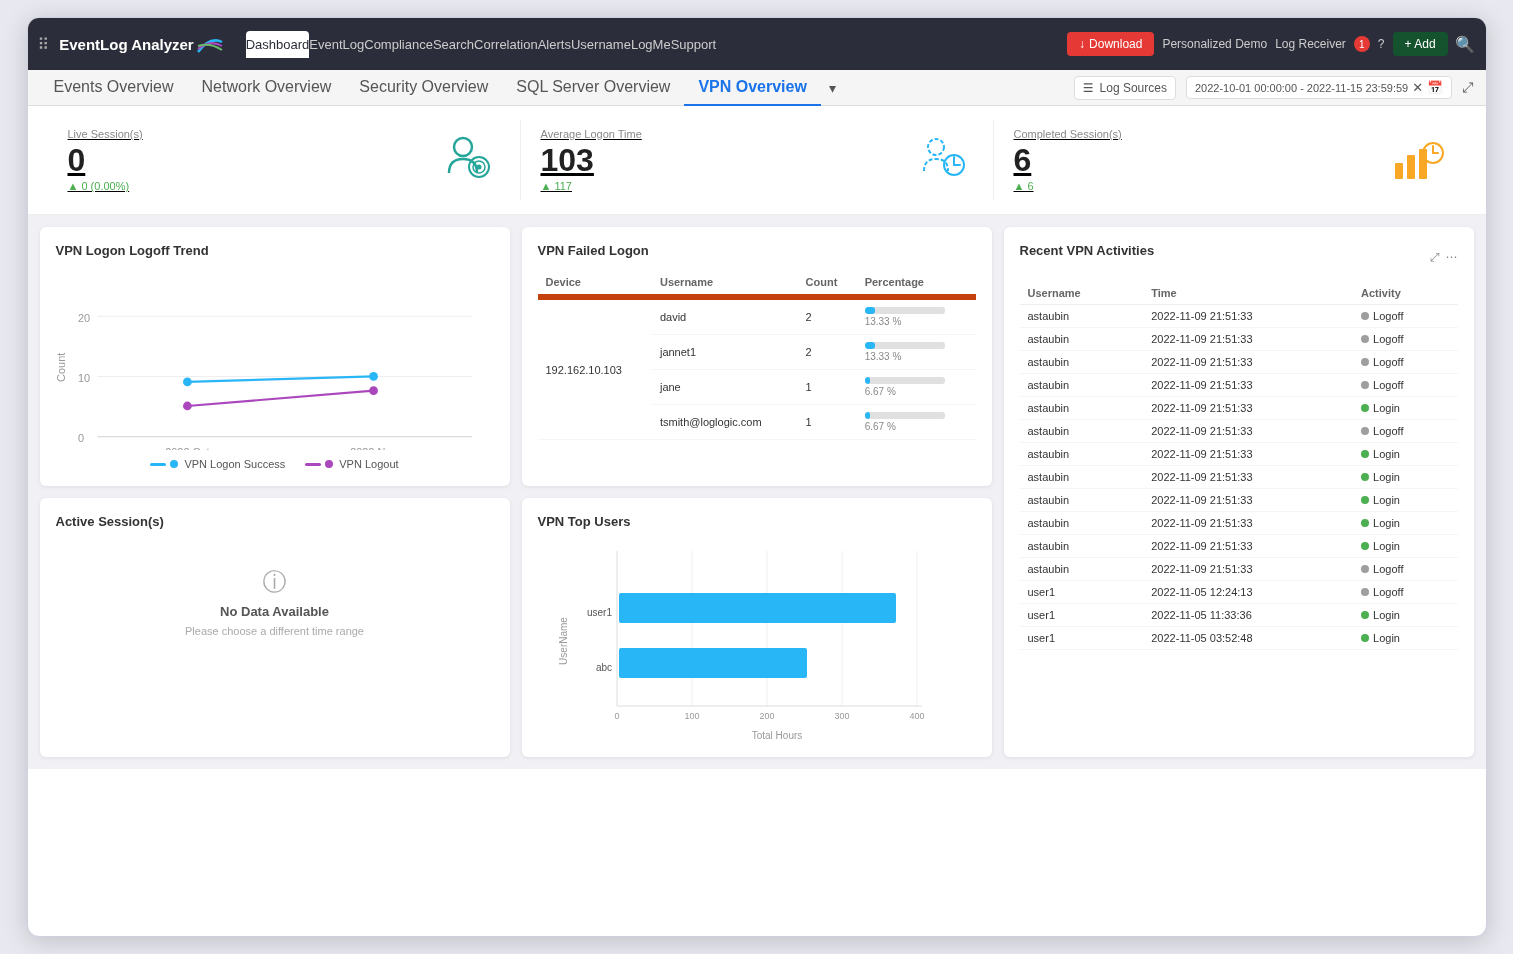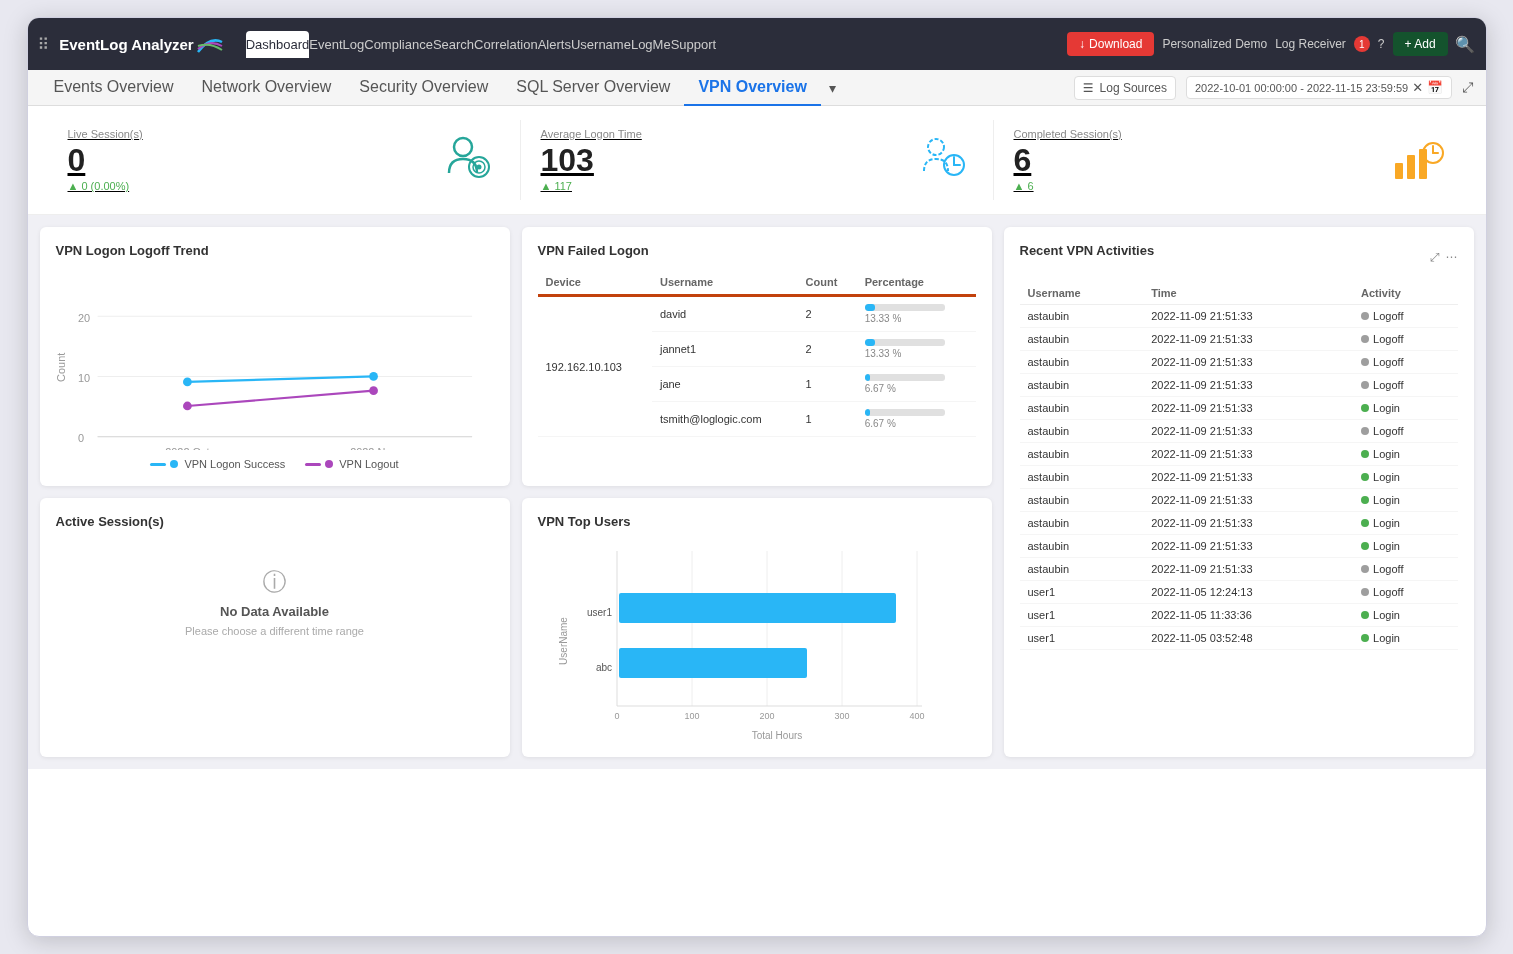--- a/index.html
+++ b/index.html
@@ -309,21 +309,21 @@
     .failed-table {
       width: 100%;
       border-collapse: collapse;
       font-size: 11px;
     }
     .failed-table th {
       text-align: left;
       padding: 6px 8px;
       color: #666;
       font-weight: 600;
-      border-bottom: 3px solid #c2410c;
+      border-bottom: 6px solid #c2410c;
     }
     .failed-table td {
       padding: 7px 8px;
       border-bottom: 1px solid #f5f5f5;
       color: #333;
       vertical-align: middle;
     }
     .progress-bar-wrap {
       display: flex;
       flex-direction: column;

